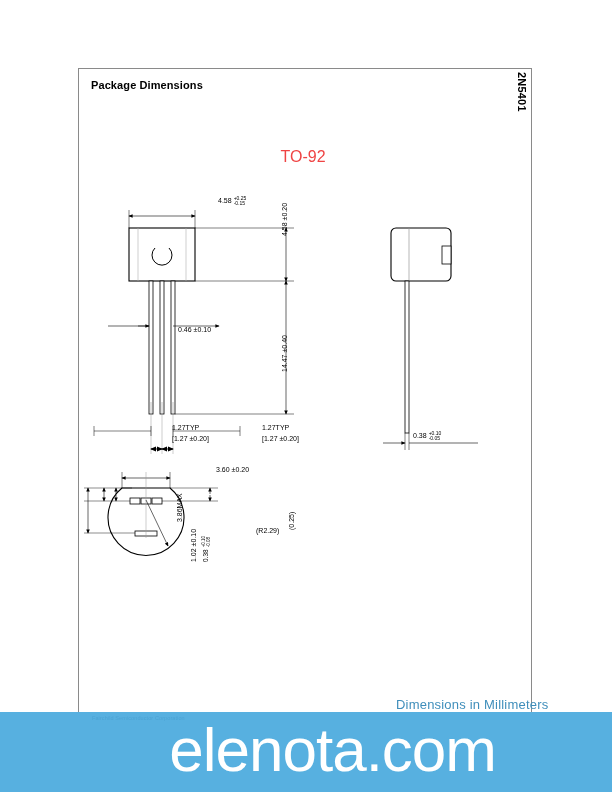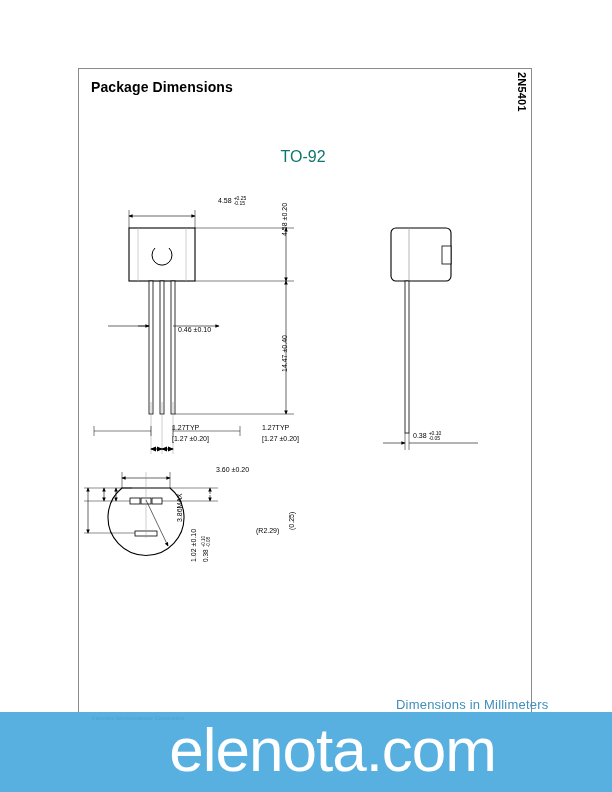--- a/index.html
+++ b/index.html
@@ -27,21 +27,21 @@
     width: 454px;
     height: 649px;
     border: 1px solid #8a8a8a;
     box-sizing: border-box;
     background: #ffffff;
   }
   .frame-title {
     position: absolute;
     left: 12px;
     top: 10px;
-    font-size: 14px;
+    font-size: 11px;
     font-weight: bold;
     color: #000;
     letter-spacing: 0.1px;
   }
   
   .part-number {
     position: absolute;
     left: 528px;
     top: 72px;
     font-size: 11px;
@@ -53,21 +53,21 @@
     letter-spacing: 0.2px;
   }
   
   .pkg-title {
     position: absolute;
     left: 0;
     top: 148px;
     width: 612px;
     text-align: center;
     font-size: 16px;
-    color: #0f766e;
+    color: #ef4444;
   }
   .pkg-title span { margin-left: -6px; }
 
   
   .drawing {
     position: absolute;
     left: 78px;
     top: 68px;
     width: 454px;
     height: 649px;

